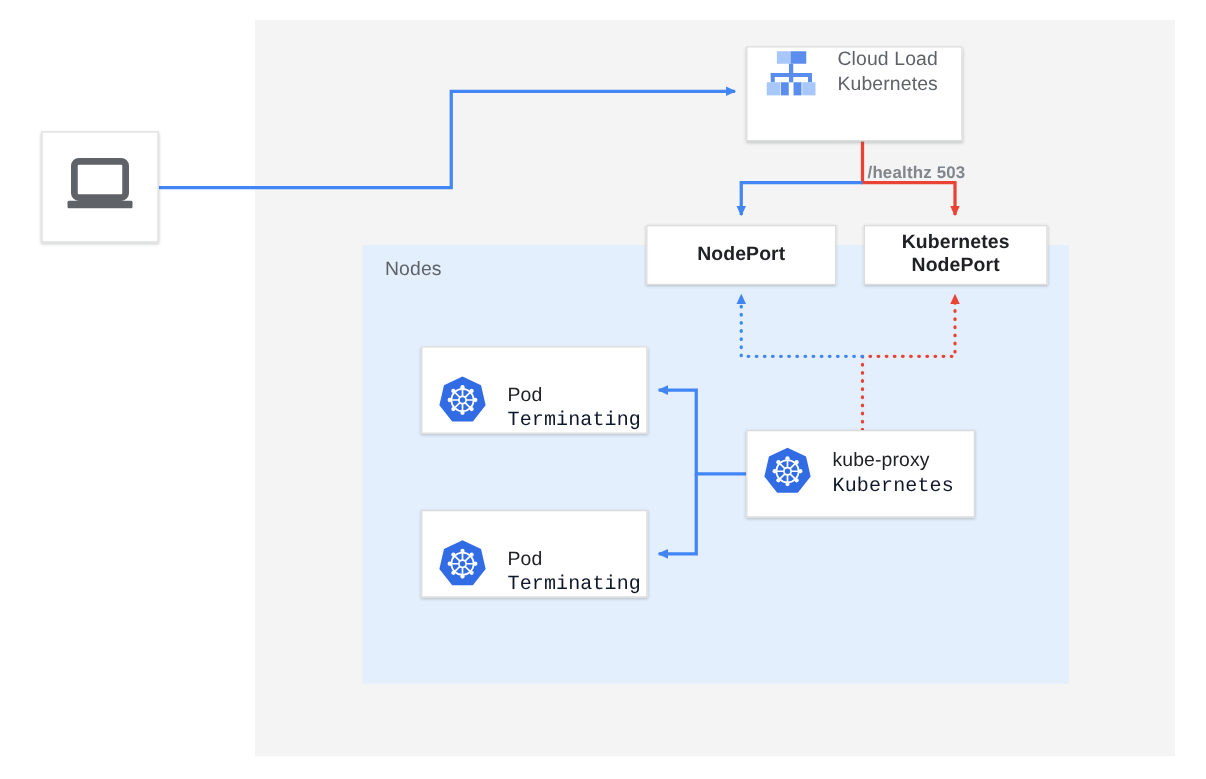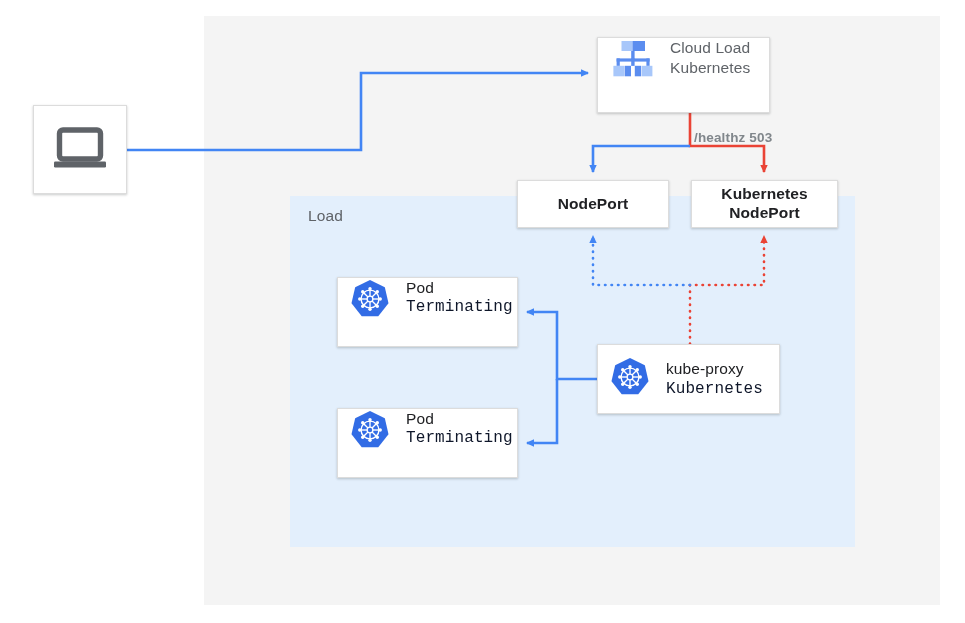--- a/index.html
+++ b/index.html
@@ -82,21 +82,21 @@
     font-weight: bold;
     color: #202124;
     line-height: 1.22;
     letter-spacing: .1px;
   }
 
   
   .pod-card {
     left: 337px;
     width: 181px; height: 70px;
-    display: flex; align-items: flex-start;
+    display: flex; align-items: flex-end;
     padding-left: 11px;
     box-sizing: border-box;
   }
   #pod-card-1 { top: 277px; }
   #pod-card-2 { top: 408px; }
   .pod-text { margin-left: 15px; }
   .entity-title {
     font-size: 15.5px;
     color: #202124;
     line-height: 1.25;
@@ -131,21 +131,21 @@
 
   svg.wire { position: absolute; left: 0; top: 0; overflow: visible; }
 </style>
 </head>
 <body>
 
 <div id="stage">
 
   <div class="abs" id="outer-panel"></div>
   <div class="abs" id="nodes-panel"></div>
-  <div class="abs" id="nodes-label">Load</div>
+  <div class="abs" id="nodes-label">Nodes</div>
 
   <svg class="wire" width="965" height="623">
     <defs>
       <marker id="arrow-blue" markerWidth="9" markerHeight="9" refX="7.4" refY="4.5" orient="auto" markerUnits="userSpaceOnUse">
         <path d="M0,0.6 L8.4,4.5 L0,8.4 z" fill="#4285f4"></path>
       </marker>
       <marker id="arrow-red" markerWidth="9" markerHeight="9" refX="7.4" refY="4.5" orient="auto" markerUnits="userSpaceOnUse">
         <path d="M0,0.6 L8.4,4.5 L0,8.4 z" fill="#ea4335"></path>
       </marker>
     </defs>

